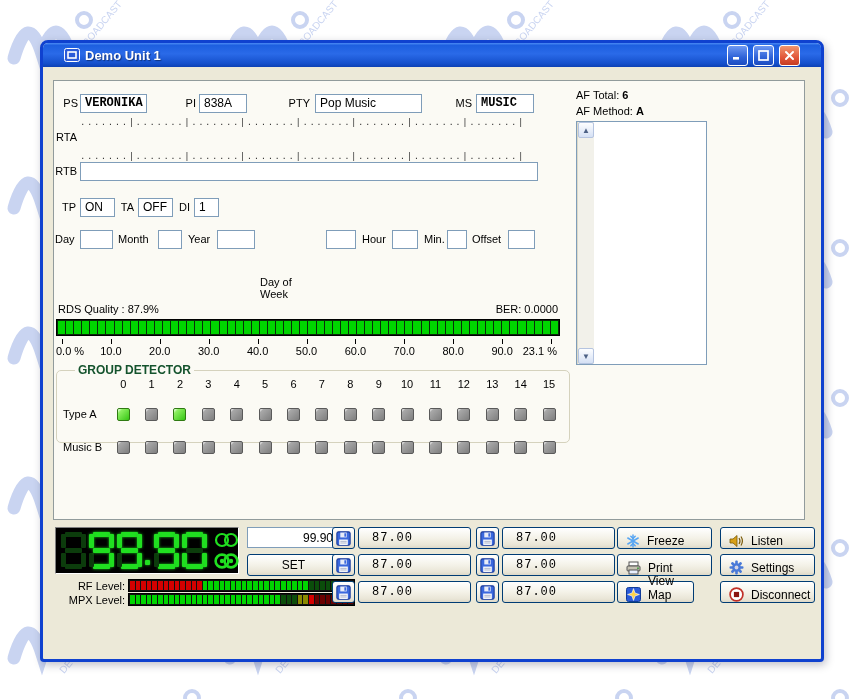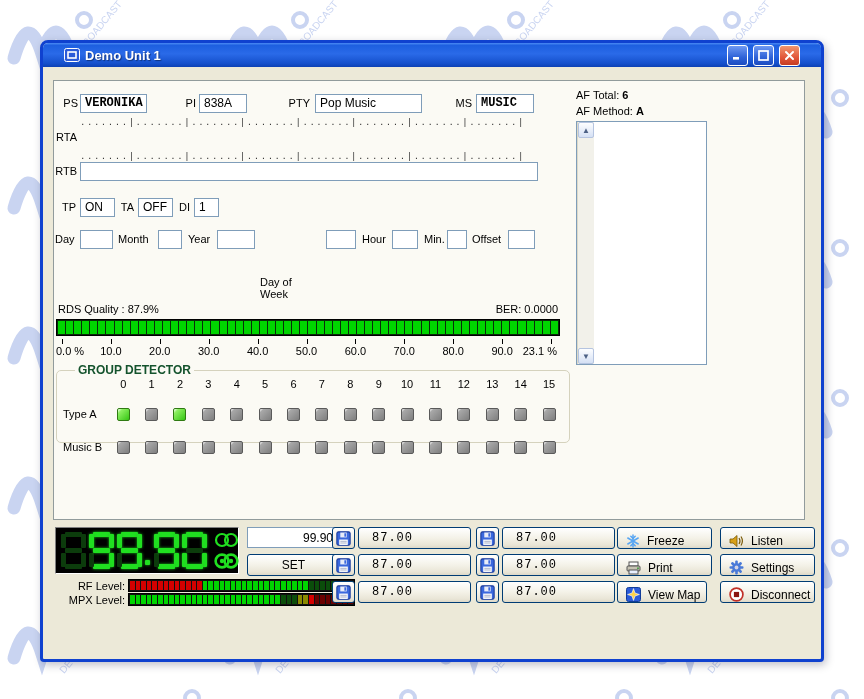--- a/index.html
+++ b/index.html
@@ -714,21 +714,21 @@
                   <rect x="6.2" y="0.5" width="2.6" height="14" rx="1" transform="rotate(45 7.5 7.5)"></rect>
                   <rect x="6.2" y="0.5" width="2.6" height="14" rx="1" transform="rotate(90 7.5 7.5)"></rect>
                   <rect x="6.2" y="0.5" width="2.6" height="14" rx="1" transform="rotate(135 7.5 7.5)"></rect>
                   <circle cx="7.5" cy="7.5" r="4.3"></circle>
                 </g>
                 <circle cx="7.5" cy="7.5" r="1.9" fill="#d6d6e4"></circle>
               </svg>
             </span>
             <span>Settings</span>
           </span>
-          <span class="xpbtn action" style="left: 564px; top: 56px; width: 90px;">
+          <span class="xpbtn action" style="left: 564px; top: 56px; width: 77px;">
             <span style="display: flex;">
               <svg width="15" height="15" viewBox="0 0 15 15">
                 <rect x="0.5" y="0.5" width="14" height="14" rx="2" fill="#2b5bd8" stroke="#123c9a"></rect>
                 <path d="M7.5 1.6 L9 6 L13.4 7.5 L9 9 L7.5 13.4 L6 9 L1.6 7.5 L6 6 Z" fill="#ffd24a" stroke="#fff" stroke-width="0.6"></path>
               </svg>
             </span>
             <span>View Map</span>
           </span>
           <span class="xpbtn action" style="left: 667px; top: 56px; width: 95px;">
             <span style="display: flex;">

